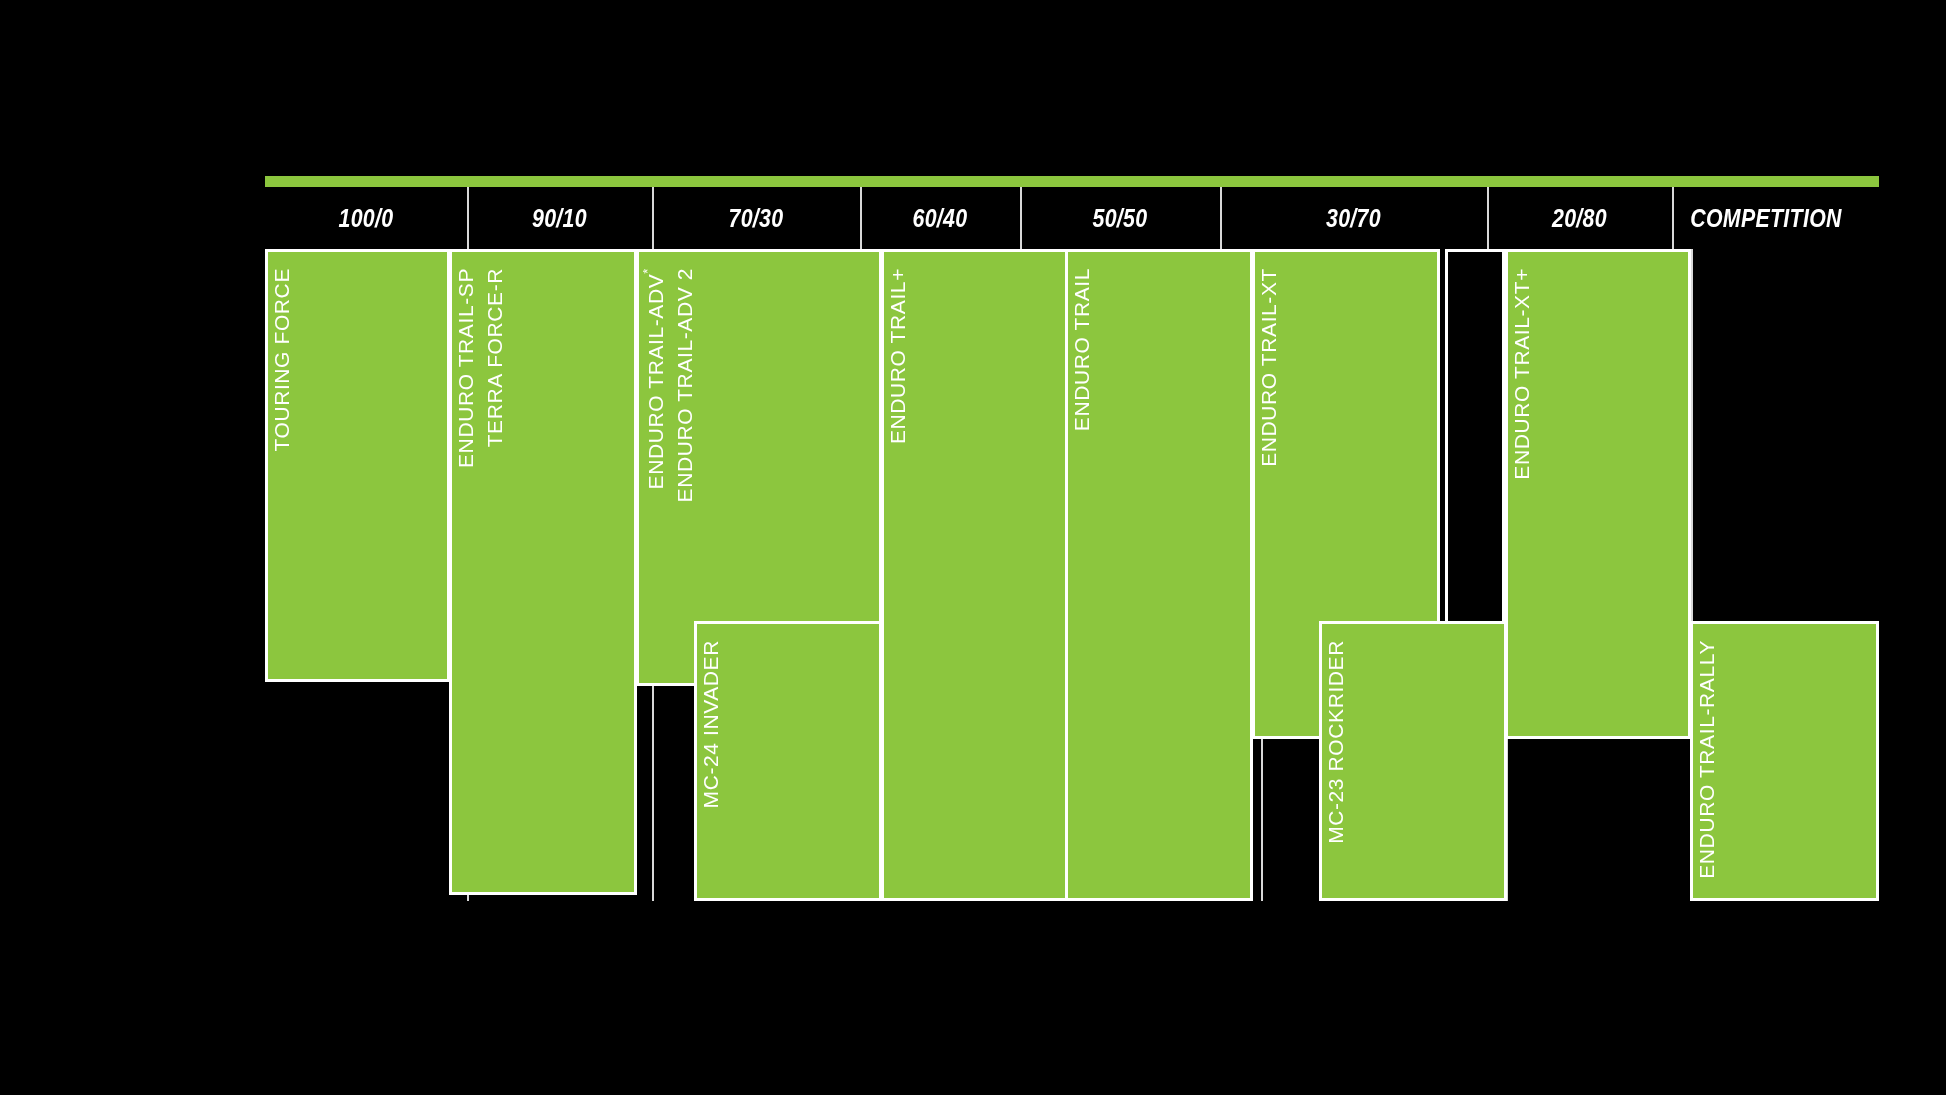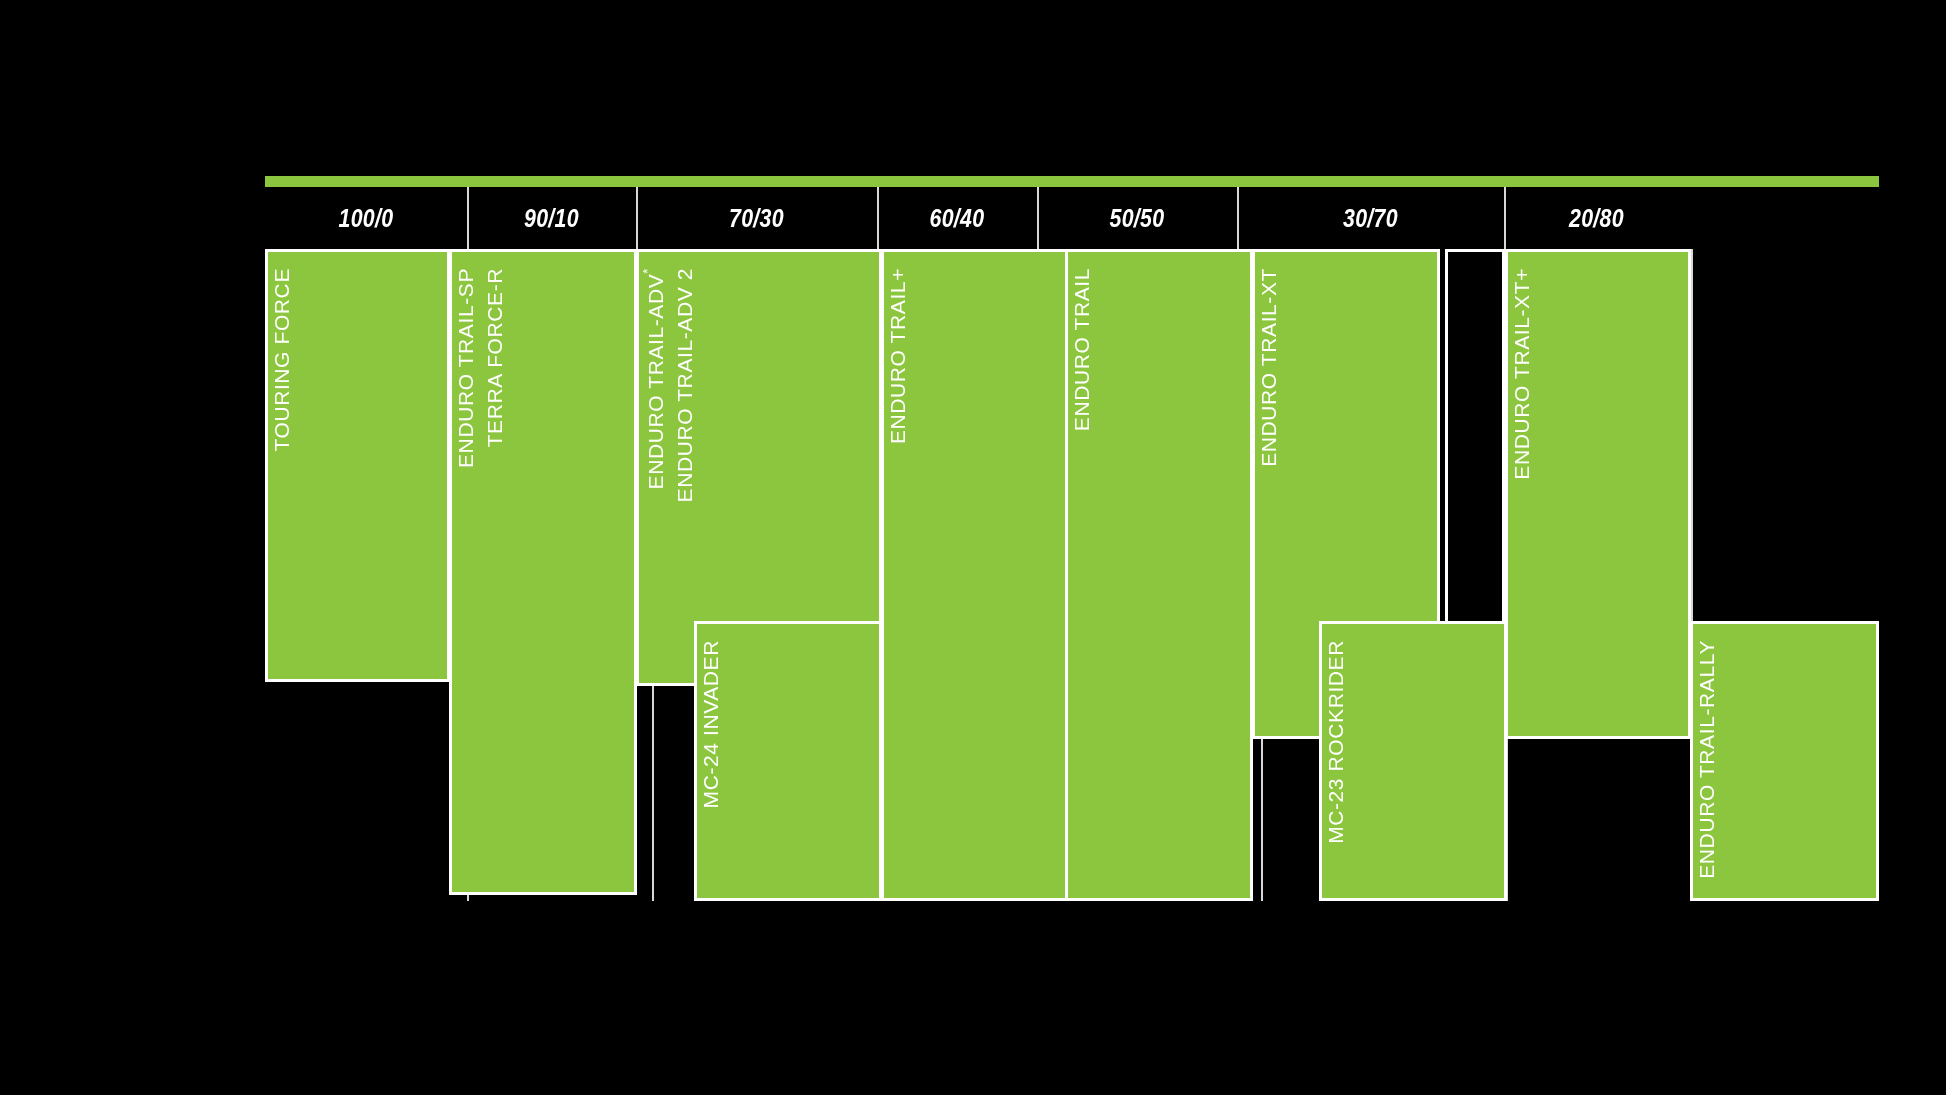--- a/index.html
+++ b/index.html
@@ -137,37 +137,40 @@
 <body>
 
 <div id="chart-root">
 
   <div class="top-rule"></div>
 
   <div class="header-band">
     <div class="hdr-wrap" style="width:202px">
       <div class="header-cell">100/0</div>
     </div>
-    <div class="hdr-wrap" style="width:169px">
+    <div class="hdr-wrap" style="width:185px">
       <div class="header-cell">90/10</div>
     </div>
-    <div class="hdr-wrap" style="width:241px">
+    <div class="hdr-wrap" style="width:208px">
       <div class="header-cell">70/30</div>
     </div>
     <div class="hdr-wrap" style="width:160px">
       <div class="header-cell">60/40</div>
     </div>
     <div class="hdr-wrap" style="width:200px">
       <div class="header-cell">50/50</div>
     </div>
     <div class="hdr-wrap" style="width:267px">
       <div class="header-cell">30/70</div>
     </div>
     <div class="hdr-wrap" style="width:185px">
       <div class="header-cell">20/80</div>
+    </div>
+    <div class="hdr-wrap" style="width:188px">
+      <div class="header-cell">COMPETITION</div>
     </div>
   </div>
 
   <div class="plot">
 
     <div class="col-line" style="left:202px"></div>
     <div class="col-line" style="left:387px"></div>
     <div class="col-line" style="left:628px"></div>
     <div class="col-line" style="left:812px"></div>
     <div class="col-line" style="left:996px"></div>

